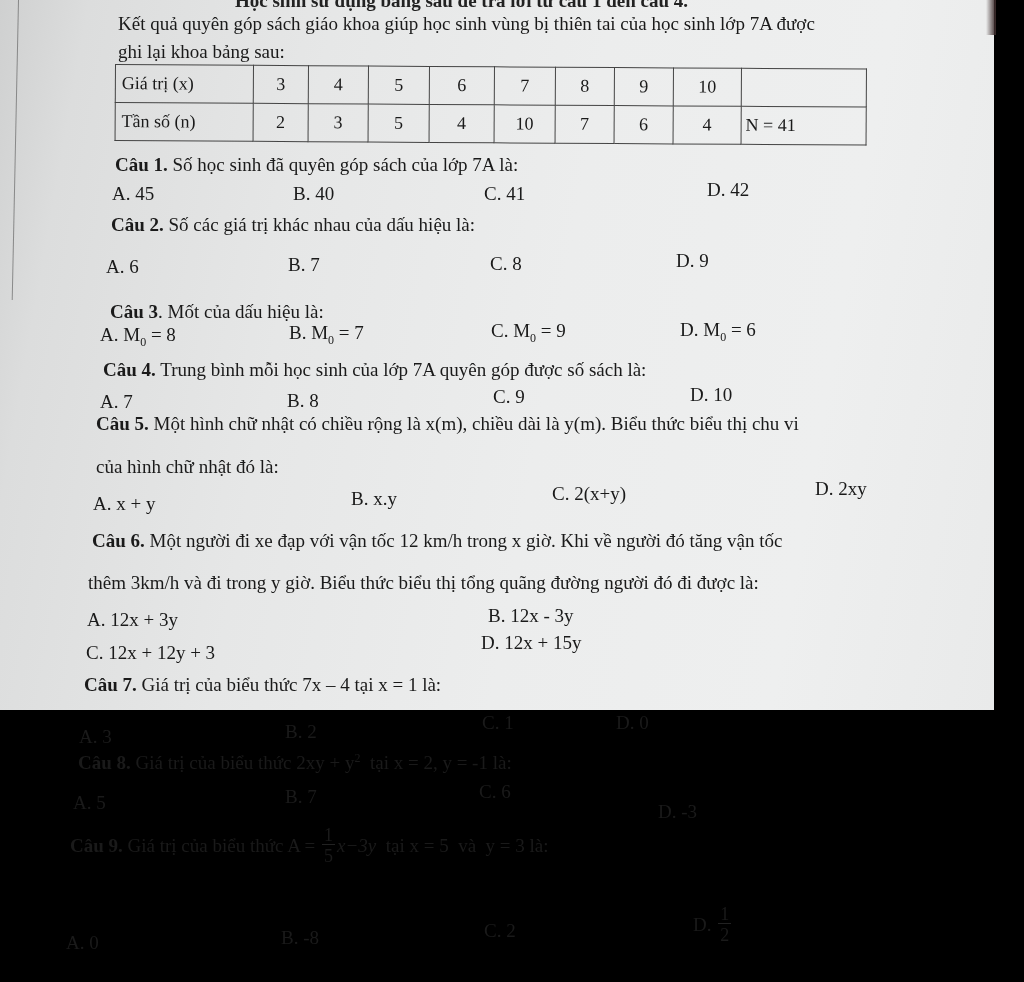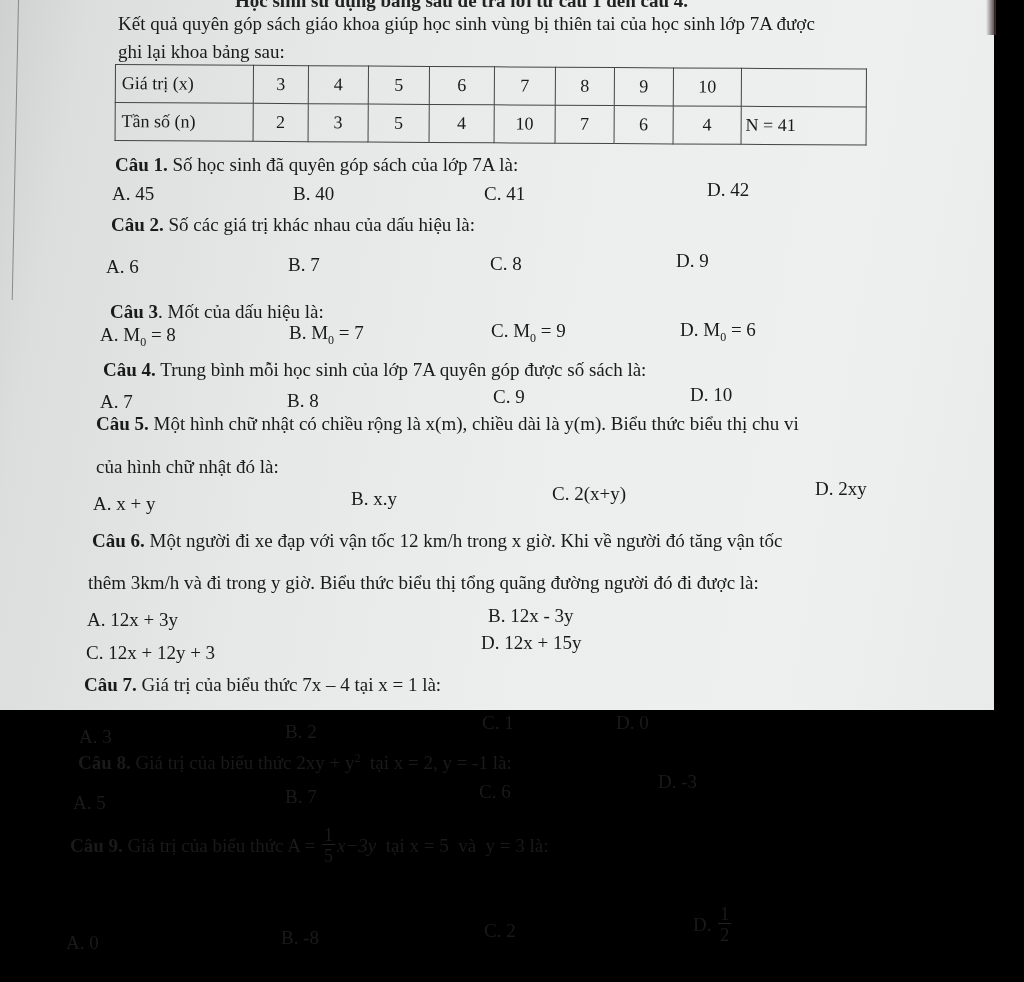--- a/index.html
+++ b/index.html
@@ -166,21 +166,21 @@
   <div class="t" style="left:482px;top:713px;">C. 1</div>
   <div class="t" style="left:616px;top:713px;">D. 0</div>
 
   <div class="t" style="left:78px;top:752px;">
     <span class="b">Câu 8.</span>
     <span>Giá trị của biểu thức 2xy + y</span><sup>2</sup><span style="white-space:pre">  tại x = 2, y = -1 là:</span>
   </div>
   <div class="t" style="left:73px;top:793px;">A. 5</div>
   <div class="t" style="left:285px;top:787px;">B. 7</div>
   <div class="t" style="left:479px;top:782px;">C. 6</div>
-  <div class="t" style="left:658px;top:772px;">D. -3</div>
+  <div class="t" style="left:658px;top:802px;">D. -3</div>
 
   <div class="t" style="left:70px;top:826px;display:flex;align-items:center;">
     <span class="b">Câu 9.</span>&nbsp;<span style="white-space:pre">Giá trị của biểu thức A = </span>
     <span class="frac">
       <span class="num">1</span>
       <span class="den">5</span>
     </span>
     <span style="font-style:italic">x−3y</span>
     <span style="white-space:pre">  tại x = 5  và  y = 3 là:</span>
   </div>

